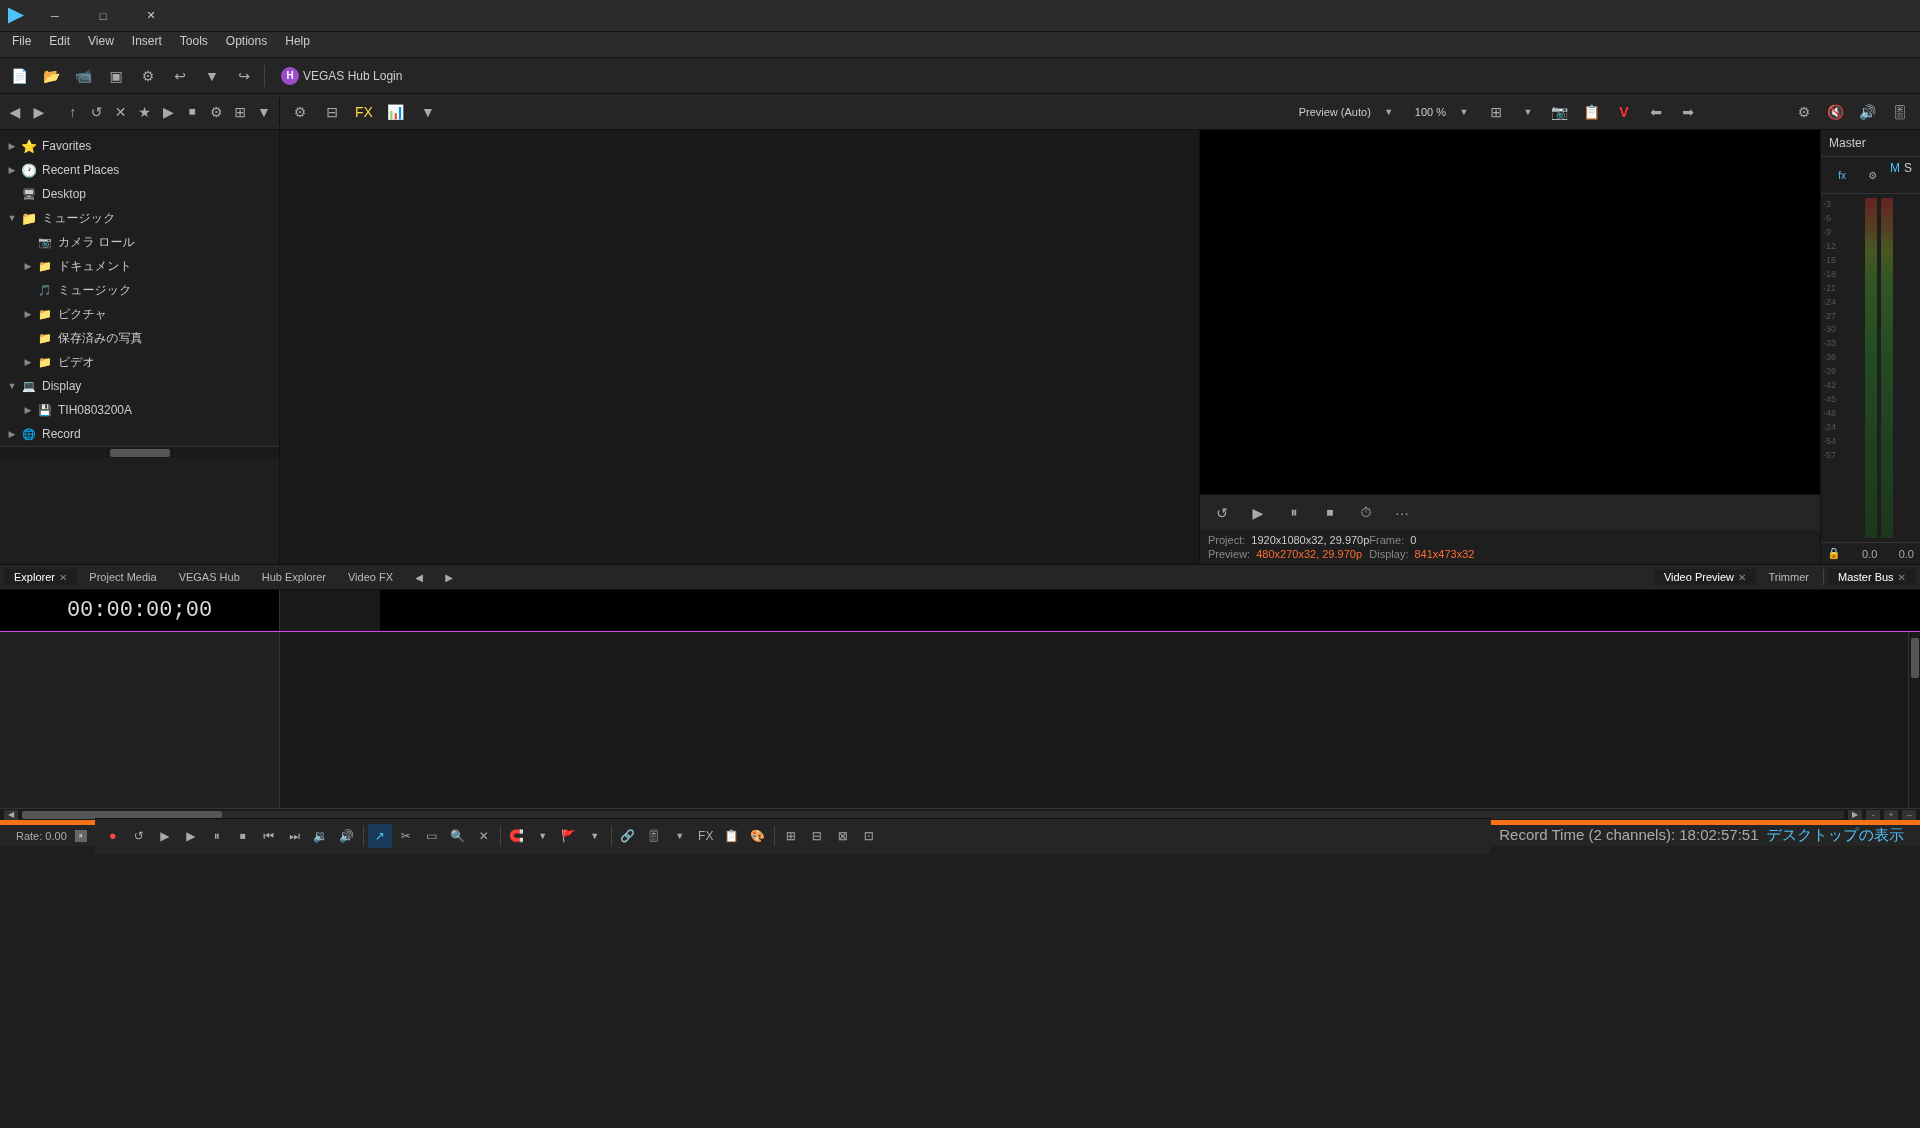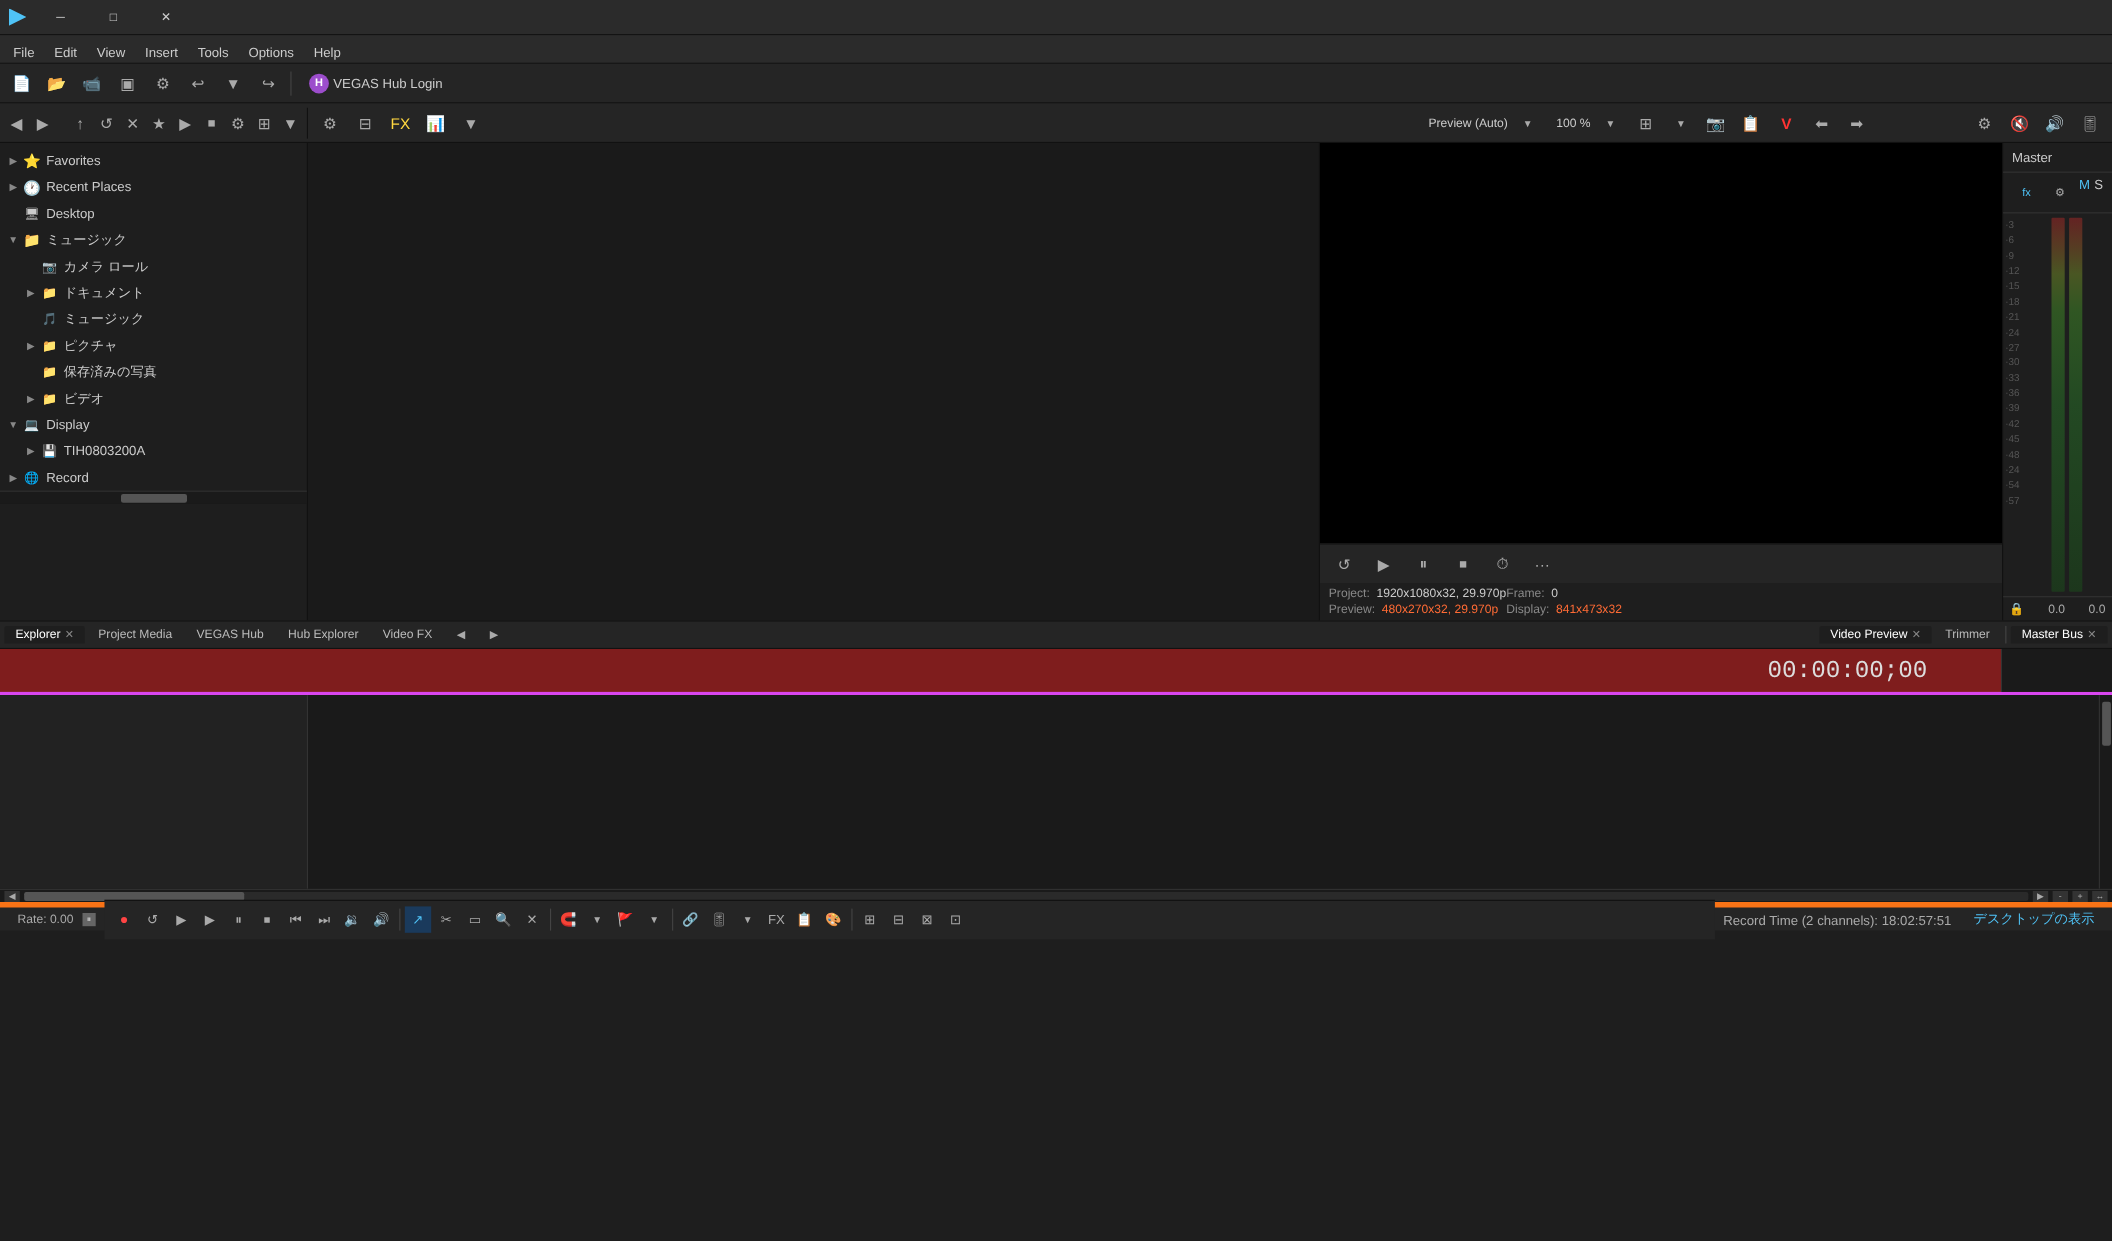--- a/index.html
+++ b/index.html
@@ -46,21 +46,21 @@
       font-size: 11px;
       cursor: pointer;
       display: flex; align-items: center; justify-content: center;
     }
 
     
     #menu-bar {
       height: 26px;
       background: #2b2b2b;
       display: flex;
-      align-items: flex-end;
+      align-items: flex-start;
       padding: 0 4px;
       border-bottom: 1px solid #111;
       gap: 2px;
     }
     .menu-item {
       padding: 2px 8px;
       cursor: pointer;
       color: #ccc;
       font-size: 12px;
       border-radius: 2px;
@@ -271,25 +271,24 @@
 
     
     #timeline-area {
       height: 230px;
       background: #1a1a1a;
       display: flex;
       flex-direction: column;
     }
     #timeline-header {
       height: 42px;
-      background: #7f1d1d;
-      display: flex;
-      align-items: center;
-      border-bottom: 3px solid #d946ef;
-      justify-content: flex-end;
+      background: #000000;
+      display: flex;
+      align-items: center;
+      border-bottom: 1px solid #d946ef;
     }
     #time-display {
       width: 280px;
       min-width: 280px;
       display: flex;
       align-items: center;
       justify-content: center;
       font-size: 22px;
       font-family: 'Courier New', monospace;
       color: #ddd;
@@ -403,24 +402,24 @@
       color: #aaa;
       cursor: pointer;
       display: flex; align-items: center; justify-content: center;
       font-size: 12px;
     }
     .bc-btn.highlight { color: #4fc3f7; background: #1a3a5c; }
     .bc-btn.red { color: #ff4444; }
     .bc-separator { width: 1px; height: 20px; background: #444; margin: 0 2px; }
 
     #system-tray {
-      display: flex; align-items: flex-end; gap: 20px;
+      display: flex; align-items: flex-start; gap: 8px;
       padding: 0 8px;
       color: #aaa;
-      font-size: 12px;
+      font-size: 15px;
     }
   </style>
 </head>
 <body>
 
 <div id="title-bar">
   <div class="app-icon"></div>
   <div class="win-controls">
     <button class="win-btn">─</button>
     <button class="win-btn">□</button>

